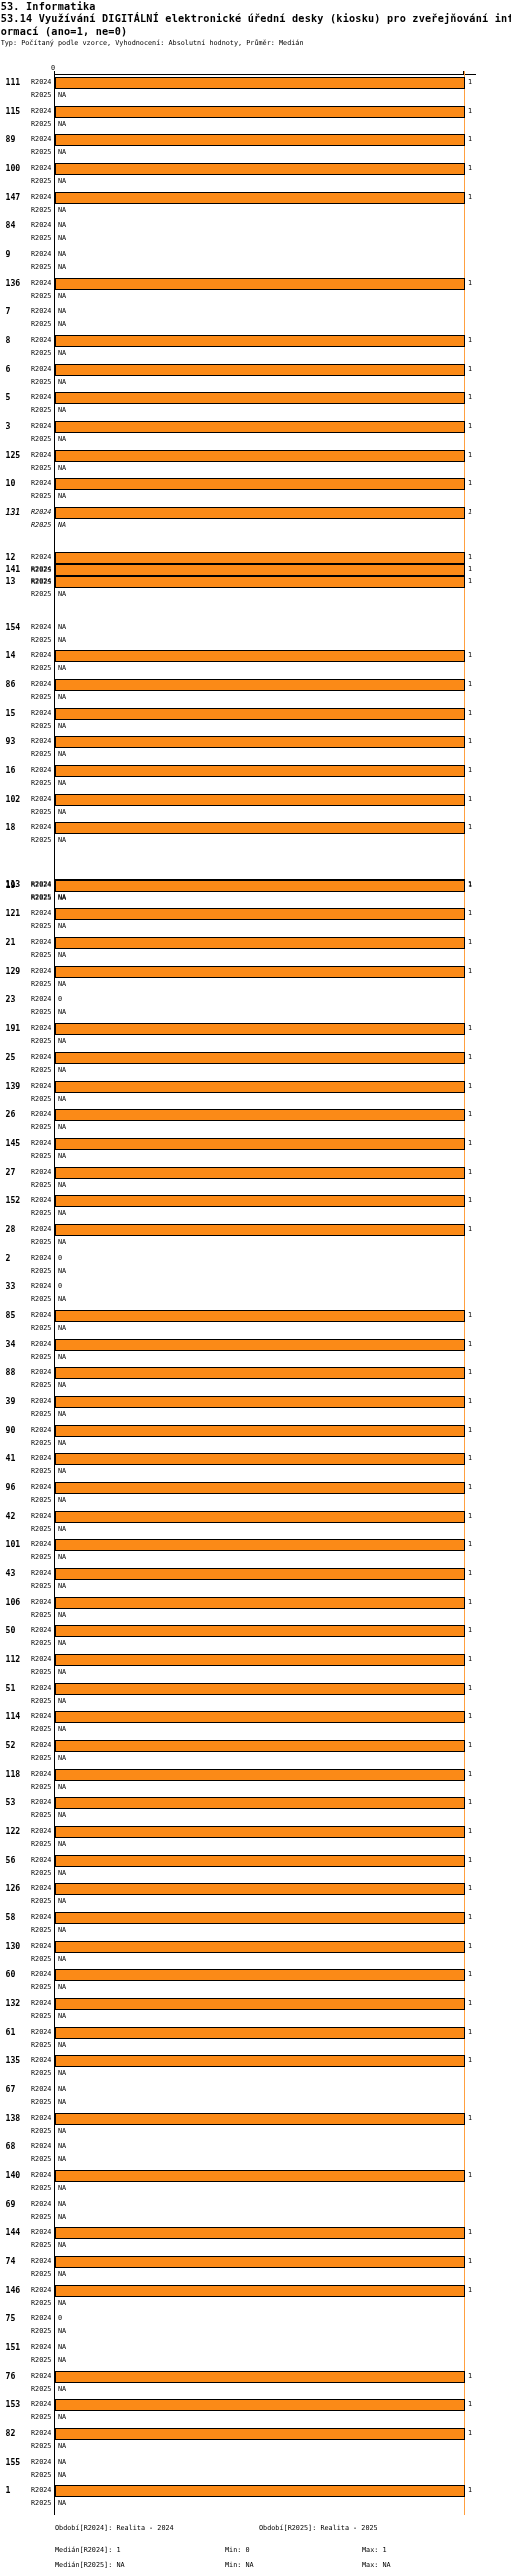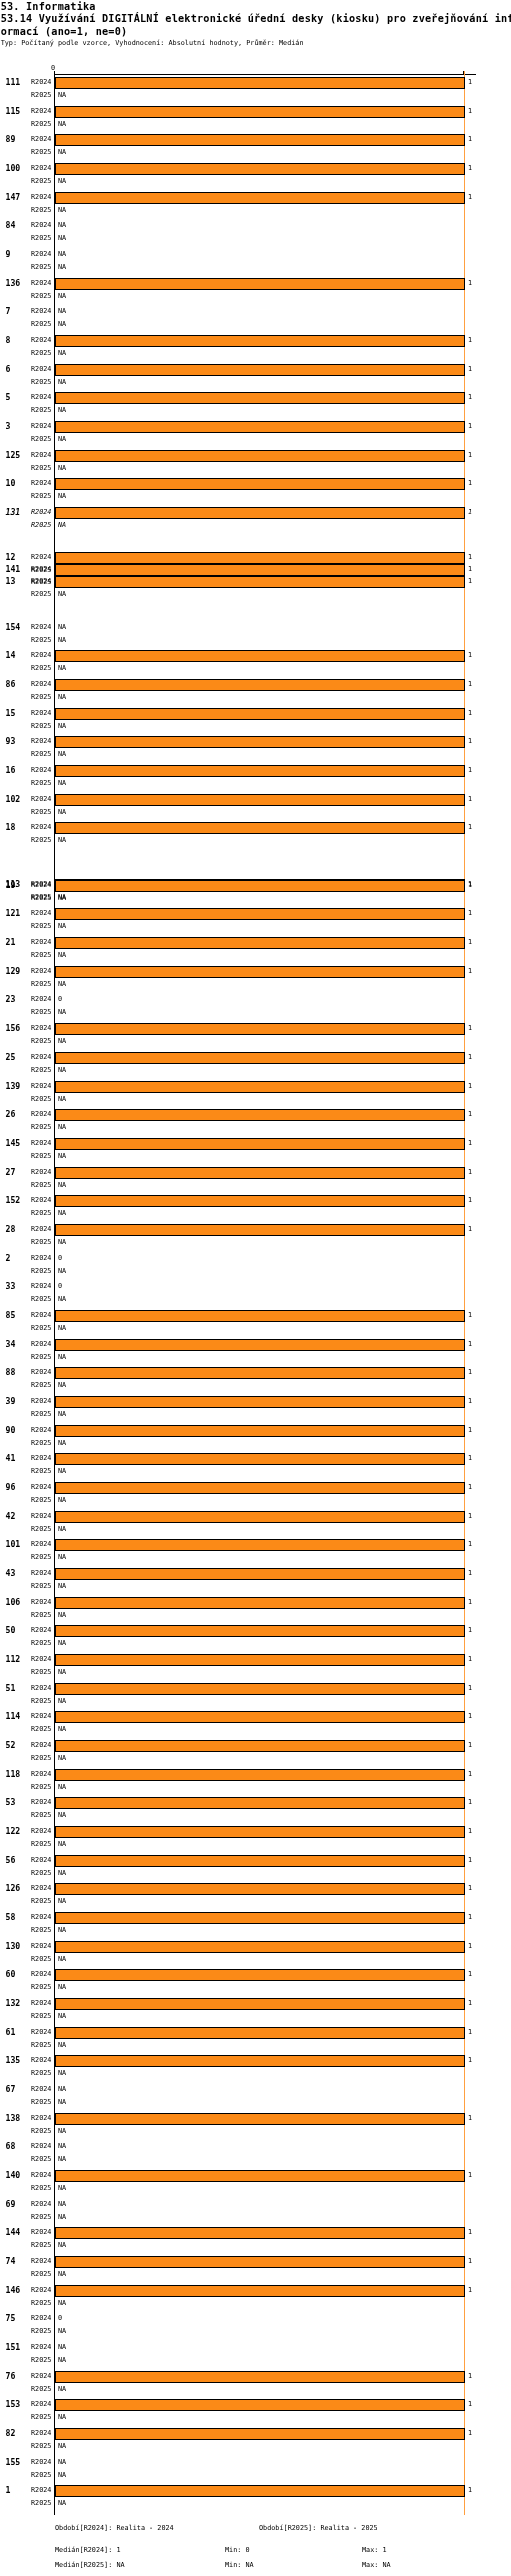--- a/index.html
+++ b/index.html
@@ -308,21 +308,21 @@
         <span class="val2">NA</span>
       </div>
       <div class="grp" style="top: 994px;">
         <span class="gid">23</span>
         <span class="ser">R2024</span>
         <span class="noval">0</span>
         <span class="ser2">R2025</span>
         <span class="val2">NA</span>
       </div>
       <div class="grp" style="top: 1023px;">
-        <span class="gid">156</span>
+        <span class="gid">191</span>
         <span class="ser">R2024</span>
         <div class="bar" style="background: rgb(251, 138, 23);"></div>
         <span class="val">1</span>
         <span class="ser2">R2025</span>
         <span class="val2">NA</span>
       </div>
       <div class="grp" style="top: 1052px;">
         <span class="gid">25</span>
         <span class="ser">R2024</span>
         <div class="bar" style="background: rgb(251, 138, 23);"></div>

